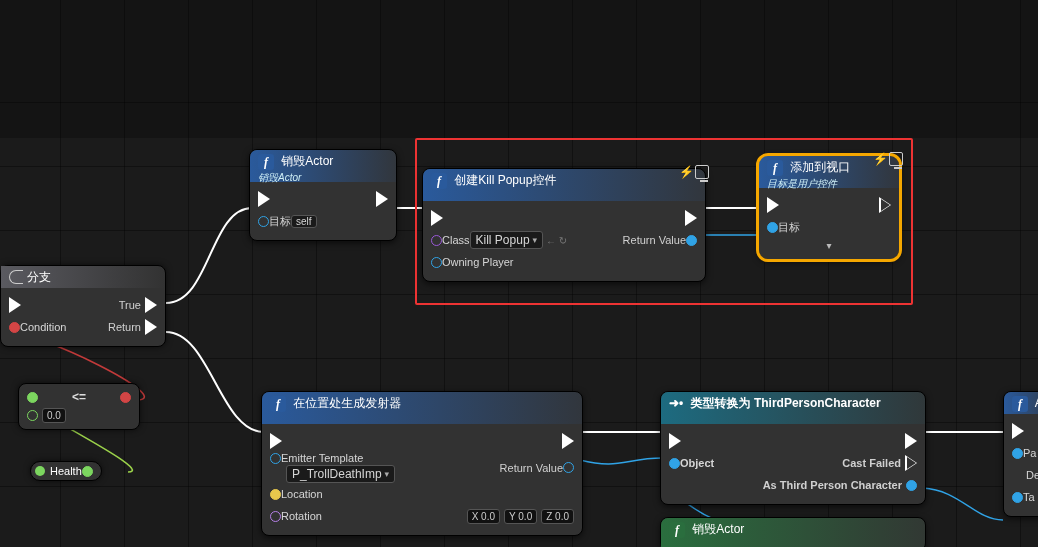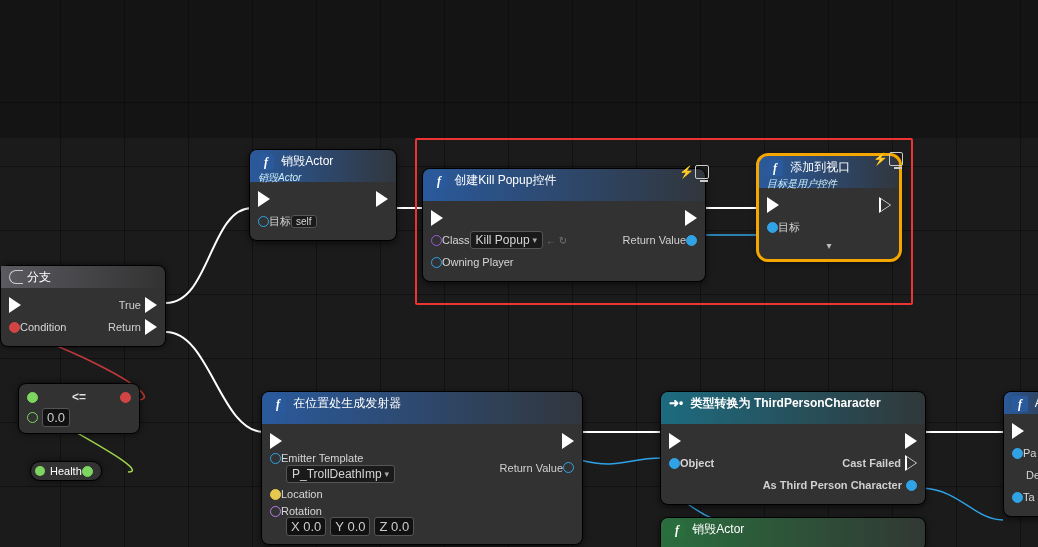--- a/index.html
+++ b/index.html
@@ -58,21 +58,21 @@
 
 
 .cmp{position:absolute;background:#323232;border:1px solid #000;border-radius:8px;box-shadow:0 0 6px rgba(0,0,0,0.6);padding:6px 8px;}
 .cmpLabel{color:#ddd;font-size:12px;font-weight:bold;text-align:center;}
 
 
 .varPill{position:absolute;display:flex;align-items:center;background:#323232;border:1px solid #000;border-radius:11px;padding:3px 8px 3px 4px;color:#fff;font-size:11px;box-shadow:0 0 6px rgba(0,0,0,0.6);}
 .varPill .dot{width:10px;height:10px;border-radius:50%;margin-right:5px;}
 
 .pinTextR{color:#d0d0d0;font-size:11px;}
-.numField{background:#111;border:1px solid #555;border-radius:3px;color:#ccc;font-size:13px;padding:1px 4px;}
+.numField{background:#111;border:1px solid #555;border-radius:3px;color:#ccc;font-size:10px;padding:1px 4px;}
 </style>
 </head>
 <body>
 
 <div class="canvas">
   <div class="dark-bar"></div>
 
   <div class="gridH" style="top:102px"></div>
   <div class="gridH" style="top:166px"></div>
   <div class="gridH" style="top:230px"></div>
@@ -291,21 +291,21 @@
             <span class="pinTextR">Return Value</span>
             <span class="circ"></span>
           </span>
       </div>
       <div class="row">
         <span class="pin">
             <span class="circ yellow"></span>
             <span>Location</span>
           </span>
       </div>
-      <div class="row" style="flex-direction:column;align-items:flex-start;">
+      <div class="row" style="flex-direction:row;align-items:center;">
         <span class="pin">
             <span class="circ" style="border-color:#b57fe6"></span>
             <span>Rotation</span>
           </span>
         <span style="margin-left:16px;display:flex;gap:4px;">
           <span class="numField">X 0.0</span>
           <span class="numField">Y 0.0</span>
           <span class="numField">Z 0.0</span>
         </span>
       </div>

